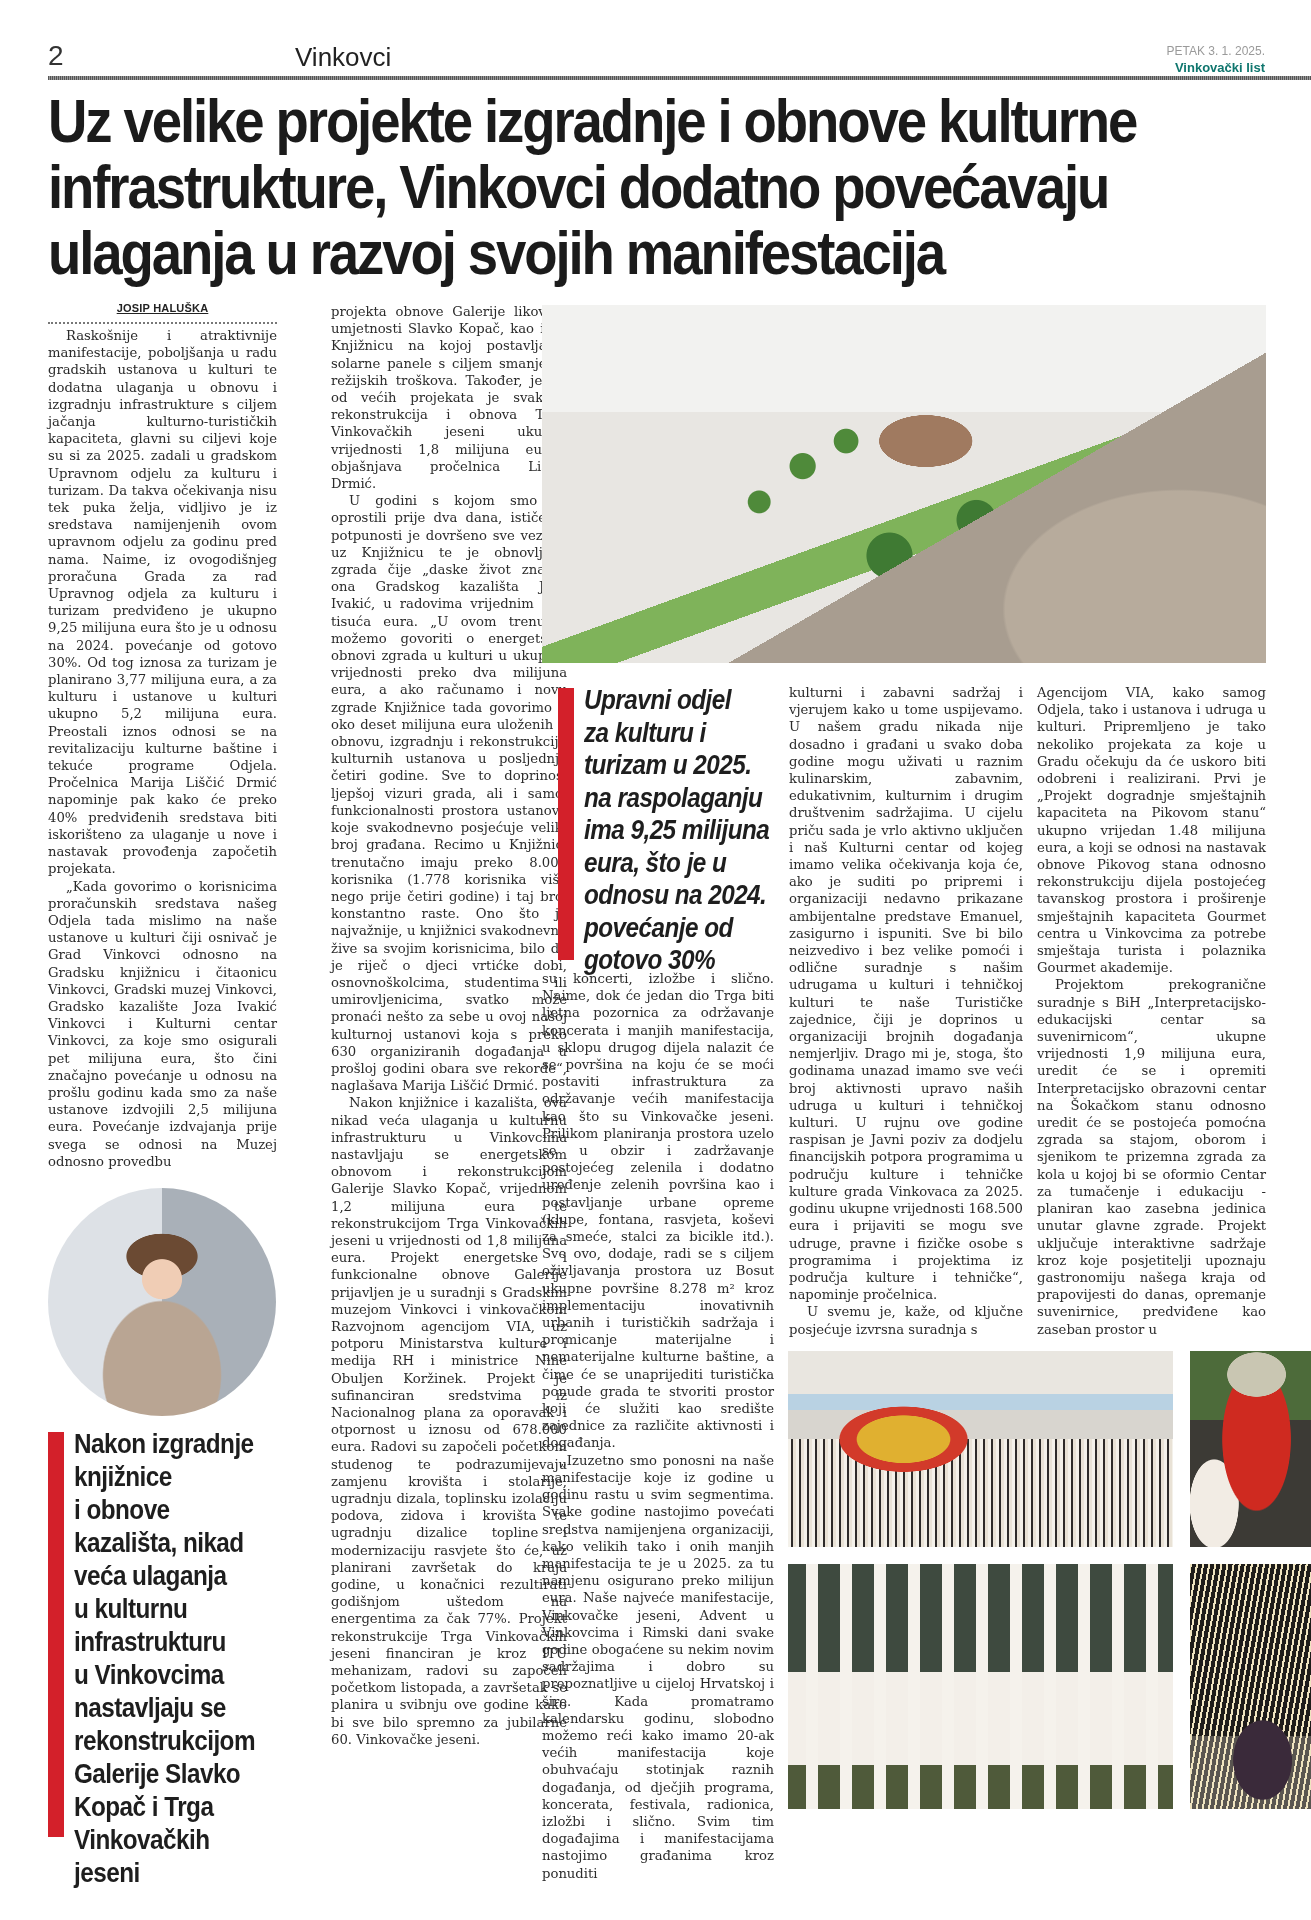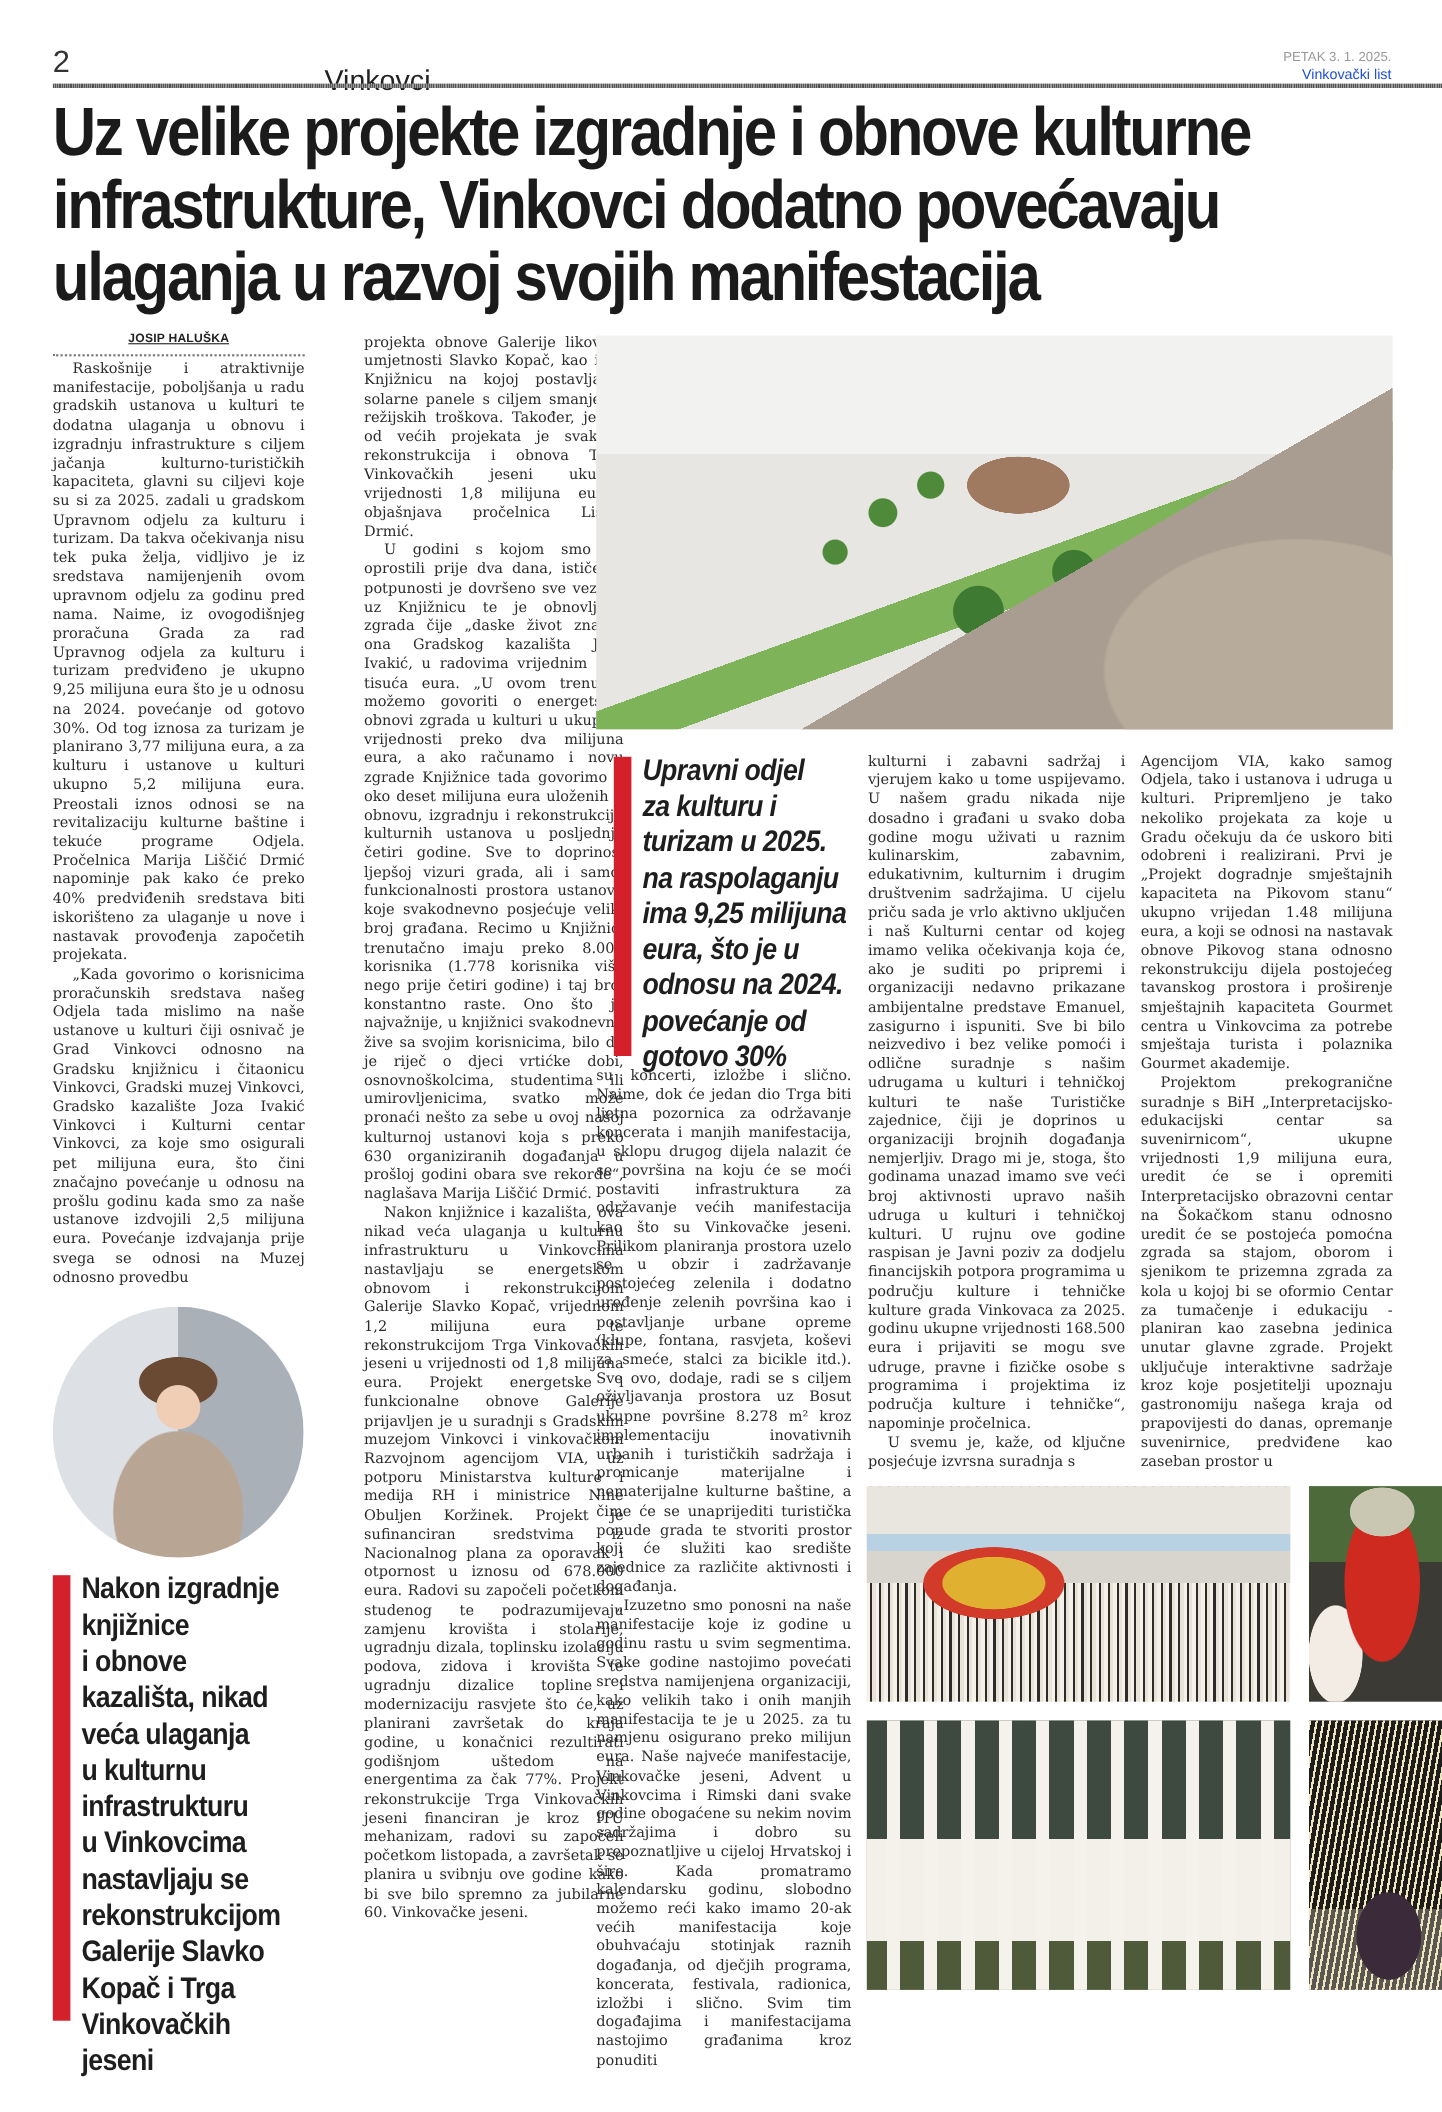--- a/index.html
+++ b/index.html
@@ -1,22 +1,22 @@
 <!DOCTYPE html>
 <html><head>
 <meta charset="utf-8">
 <style>
   * { box-sizing: border-box; margin: 0; padding: 0; }
   html, body { width: 1311px; height: 1920px; background: #ffffff; overflow: hidden; }
   body { position: relative; font-family: "DejaVu Serif", "Liberation Serif", serif; color: #2a2a2a; }
 
   .hdr-page { position: absolute; left: 48px; top: 40px; font-family: "Liberation Sans", sans-serif; font-size: 28px; color: #333; }
-  .hdr-section { position: absolute; left: 295px; top: 42px; font-family: "Liberation Sans", sans-serif; font-size: 26px; color: #222; margin-top: 16px; }
+  .hdr-section { position: absolute; left: 295px; top: 42px; font-family: "Liberation Sans", sans-serif; font-size: 26px; color: #222; }
   .hdr-date { position: absolute; right: 46px; top: 44px; font-family: "Liberation Sans", sans-serif; font-size: 12px; color: #9a9a9a; text-align: right; margin-left: 44px; }
-  .hdr-paper { position: absolute; right: 46px; top: 60px; font-family: "Liberation Sans", sans-serif; font-size: 13px; font-weight: normal; color: #1d4ed8; text-align: right; }
+  .hdr-paper { position: absolute; right: 46px; top: 60px; font-family: "Liberation Sans", sans-serif; font-size: 13px; font-weight: bold; color: #0f766e; text-align: right; }
   .hdr-rule { position: absolute; left: 48px; right: 0; top: 76px; height: 4px; background: repeating-linear-gradient(90deg, #555 0 1px, #999 1px 2px); }
 
   .headline { position: absolute; left: 48px; top: 88px; width: 1230px; font-family: "Liberation Sans", sans-serif; font-weight: bold; font-size: 62px; line-height: 66px; letter-spacing: -2.4px; color: #1b1b1b; transform: scaleX(0.88); transform-origin: left top; white-space: nowrap; }
 
   .byline { position: absolute; left: 48px; top: 302px; width: 229px; text-align: center; font-family: "Liberation Sans", sans-serif; font-weight: bold; font-size: 11px; color: #222; letter-spacing: 0.2px; text-decoration: underline; }
   .byline-rule { position: absolute; left: 48px; top: 322px; width: 229px; border-top: 2px dotted #777; }
 
   .col { position: absolute; font-size: 13.2px; line-height: 17.2px; text-align: justify; hyphens: manual; color: #2b2b2b; }
   .col p { text-indent: 18px; }
   .col p.noindent { text-indent: 0; }

